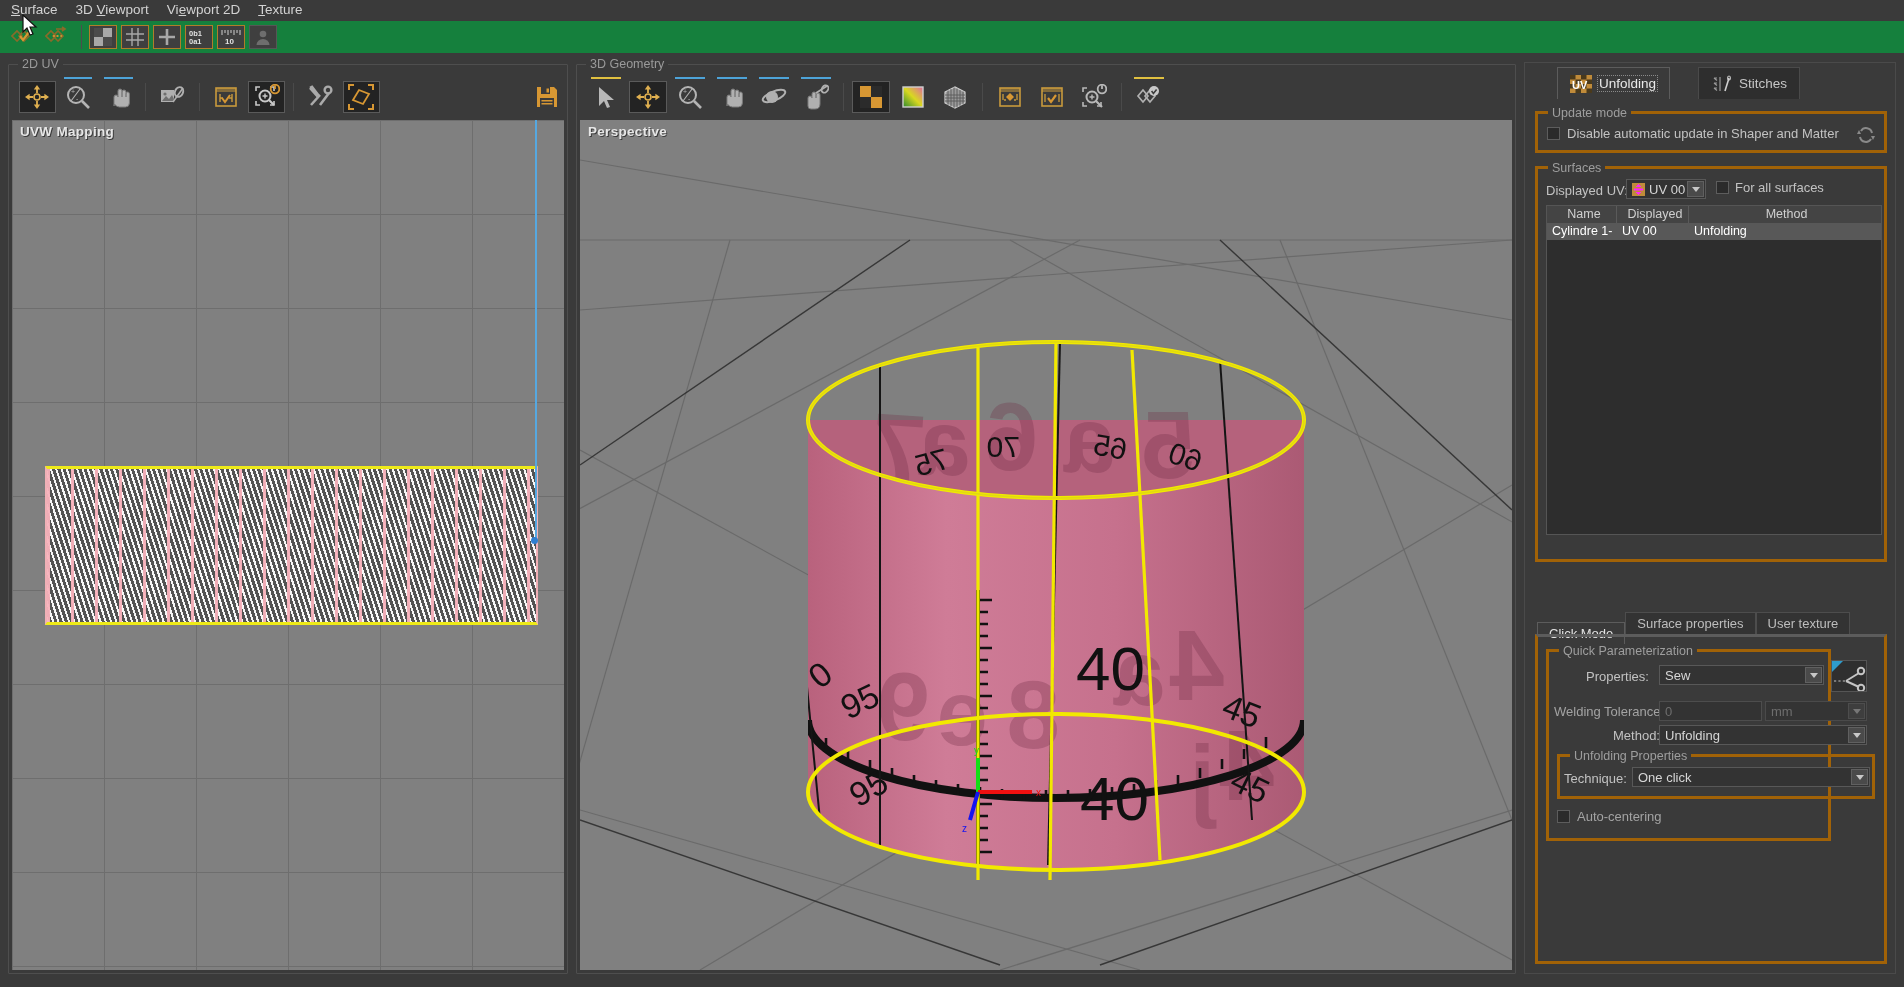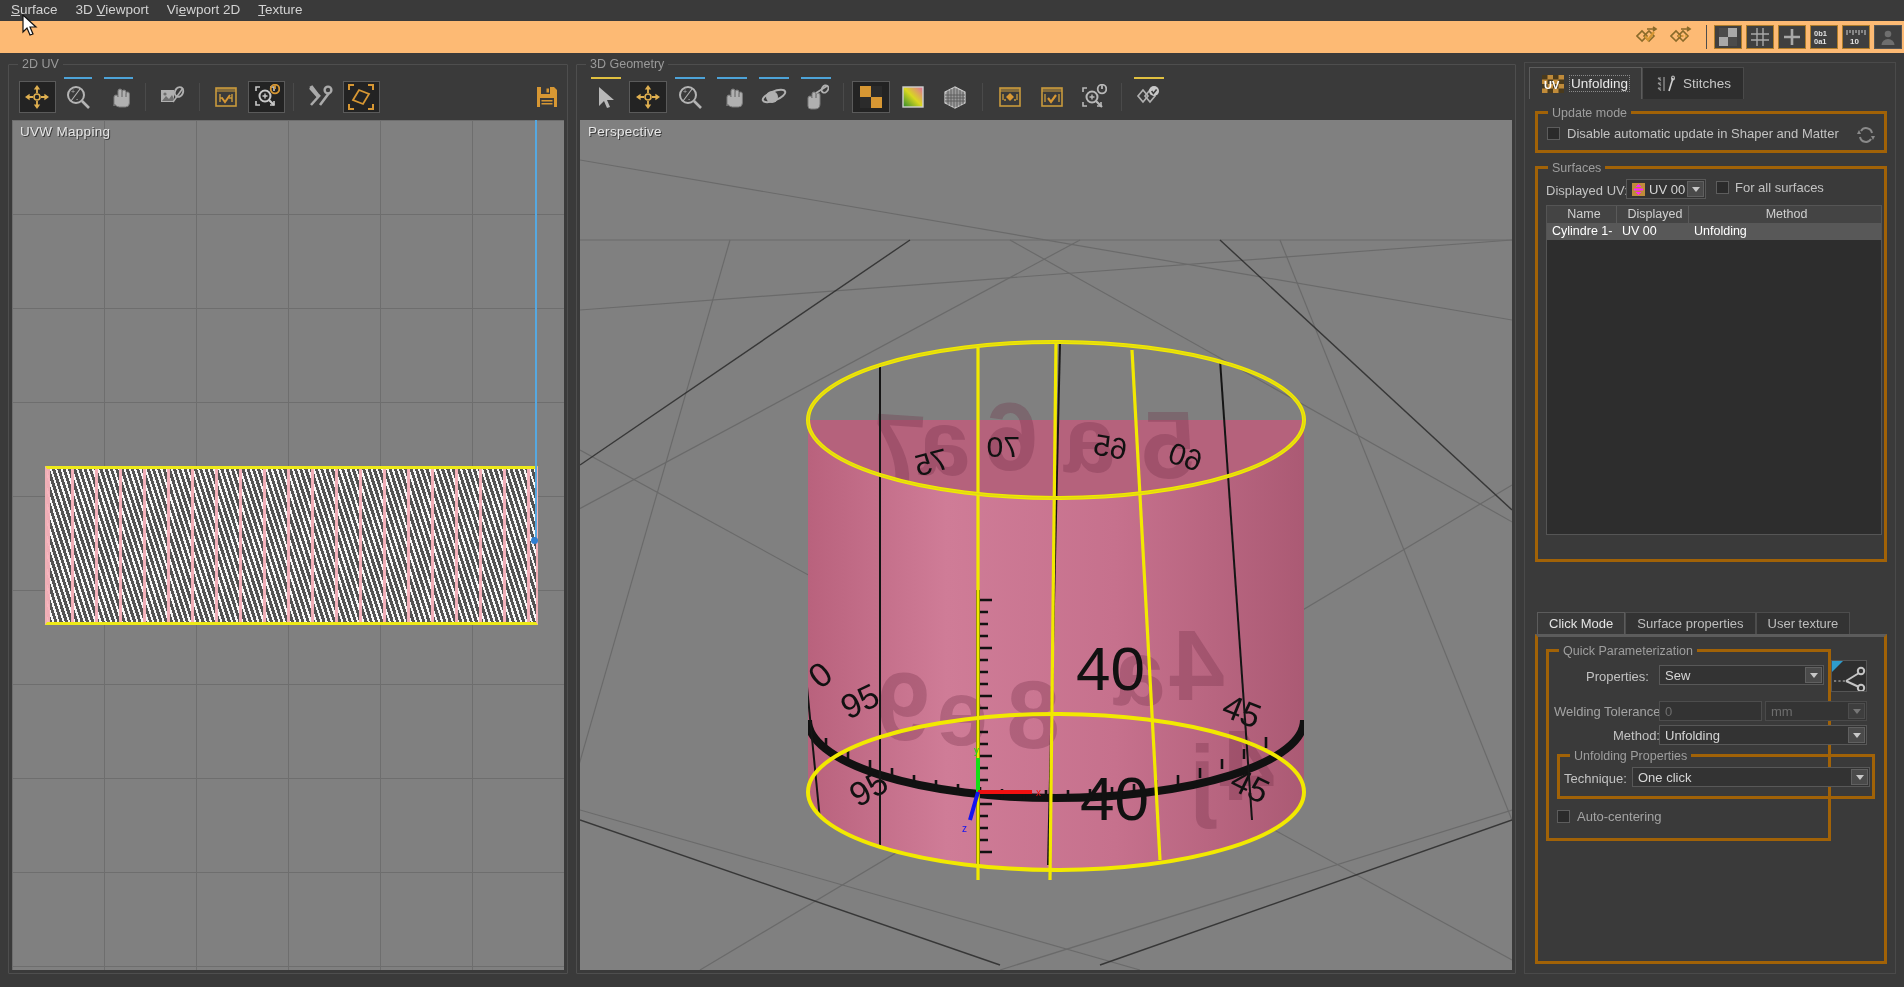--- a/index.html
+++ b/index.html
@@ -20,21 +20,21 @@
   }
   .menu-item {
     padding: 2px 9px; font-size: 13.5px; color: #d2d2d2; cursor: default;
     line-height: 16px;
   }
   .menu-item u { text-decoration: underline; }
 
   
   .toptoolbar {
     position: absolute; left: 0; top: 21px; width: 1904px; height: 32px;
-    background: #fdba74; display: flex; align-items: center; padding-left: 8px; justify-content: flex-end;
+    background: #15803d; display: flex; align-items: center; padding-left: 8px;
   }
   .tbtn {
     width: 30px; height: 26px; margin: 0 2px; display: flex;
     align-items: center; justify-content: center; cursor: default;
   }
   .tbtn.framed { border: 1px solid #b07d2a; background: #3f3f3f; width: 28px; height: 24px; }
   .tbtn.framed.dim { border: 1px solid #565656; }
   .tbsep { width: 1px; height: 24px; background: #4d4d4d; margin: 0 5px; }
 
   
@@ -64,21 +64,21 @@
 
   #uv2d-view {
     position: absolute; left: 3px; top: 55px; width: 552px; height: 850px;
     background: #808080; overflow: hidden;
   }
   #uv2d-view .grid-v, #uv2d-view .grid-h { position: absolute; background: #6e6e6e; }
   #uv2d-view .grid-v { width: 1px; top: 0; bottom: 0; }
   #uv2d-view .grid-h { height: 1px; left: 0; right: 0; }
   .vplabel {
     position: absolute; left: 8px; top: 4px; font-size: 13.5px;
-    color: #e6e6e6; text-shadow: 1px 1px 0 #3a3a3a; letter-spacing: .3px;
+    color: #e6e6e6; text-shadow: 1px 1px 0 #3a3a3a; letter-spacing: .3px; font-weight: bold;
   }
   
   #uv-patch {
     position: absolute; left: 33px; top: 346px; width: 493px; height: 159px;
     background:
       repeating-linear-gradient(90deg, rgba(248,178,188,.95) 0 3px, rgba(0,0,0,0) 3px 24px),
       repeating-linear-gradient(72deg, rgba(255,255,255,.92) 0 2px, rgba(70,70,70,.85) 2px 5px),
       #9a9a9a;
     border-top: 3px solid #eeea18; border-bottom: 3px solid #eeea18;
     border-left: 2px solid #f0b0b6; border-right: 2px solid #f0b0b6;
@@ -105,21 +105,21 @@
 
   
   #rightdock {
     position: absolute; left: 1524px; top: 62px; width: 372px; height: 912px;
     background: #3a3a3a; border: 1px solid #4a4a4a;
   }
   .tabstrip { position: absolute; left: 4px; top: 4px; height: 32px; display: flex; }
   .tab {
     display: flex; align-items: center; gap: 6px; padding: 0 12px; height: 32px;
     background: #2e2e2e; color: #c6c6c6; font-size: 13.5px; border: 1px solid #4a4a4a;
-    border-bottom: none; cursor: default;
+    border-bottom: none; cursor: default; margin-left: 28px;
   }
   .tab.active { background: #3a3a3a; border-color: #5c5c5c; color: #e8e8e8; }
   .tab.active .tl { outline: 1px dotted #8a8a8a; padding: 0 1px; }
   .grp {
     position: absolute; border: 3px solid #a16207;
   }
   .grp > .gl {
     position: absolute; top: -8px; left: 10px; background: #3a3a3a;
     padding: 0 4px; font-size: 12.5px; color: #9e9e9e; white-space: nowrap;
   }
@@ -160,21 +160,21 @@
   .strow > div {
     font-size: 12.5px; color: #fff; padding-left: 5px; line-height: 17px; overflow: hidden;
   }
 
   .subtabstrip { position: absolute; display: flex; height: 23px; }
   .subtab {
     padding: 0 11px; height: 23px; line-height: 22px; font-size: 13px;
     background: #333; border: 1px solid #4d4d4d; border-bottom: none;
     color: #bdbdbd; cursor: default;
   }
-  .subtab.active { background: #3a3a3a; color: #e4e4e4; border-color: #5c5c5c; }
+  .subtab.active { background: #3a3a3a; color: #e4e4e4; border-color: #5c5c5c; margin-top: 10px; }
 
   svg { display: block; }
 </style>
 </head>
 <body>
 
 <div class="app">
 
   <div class="menubar">
     <div class="menu-item"><u>S</u>urface</div>

